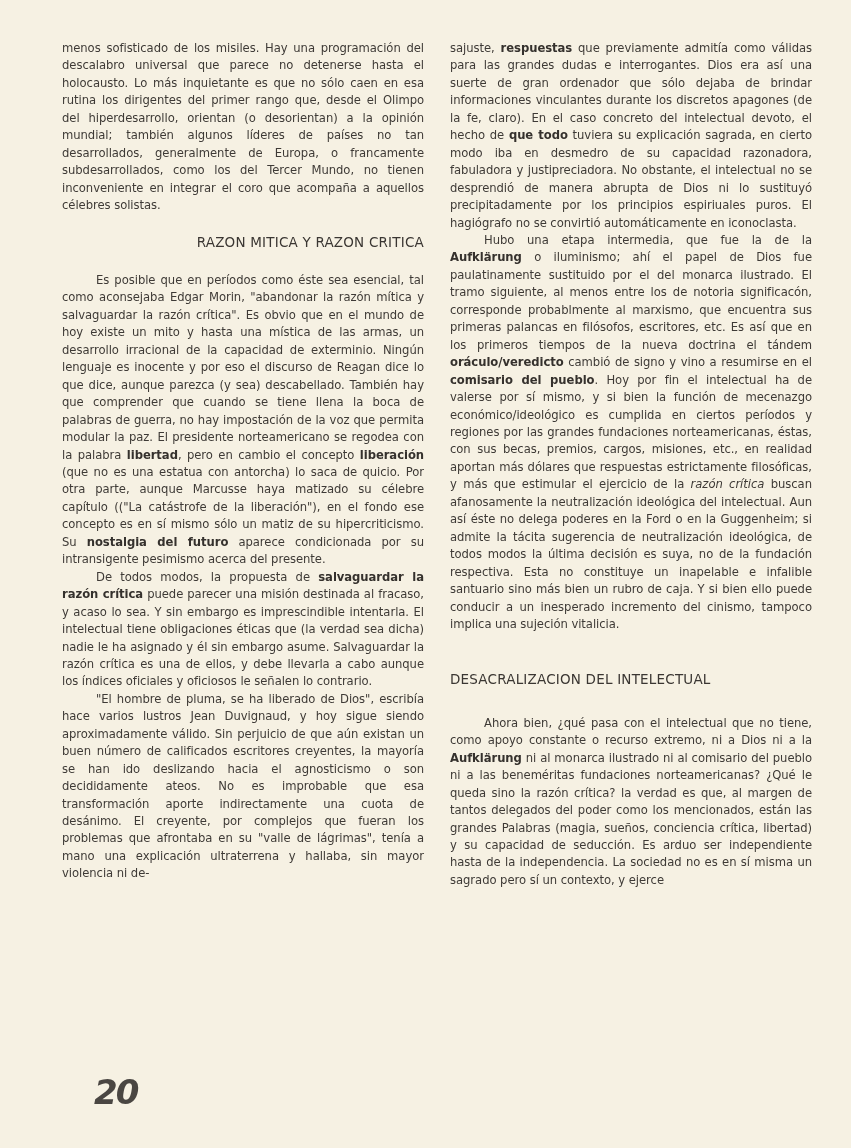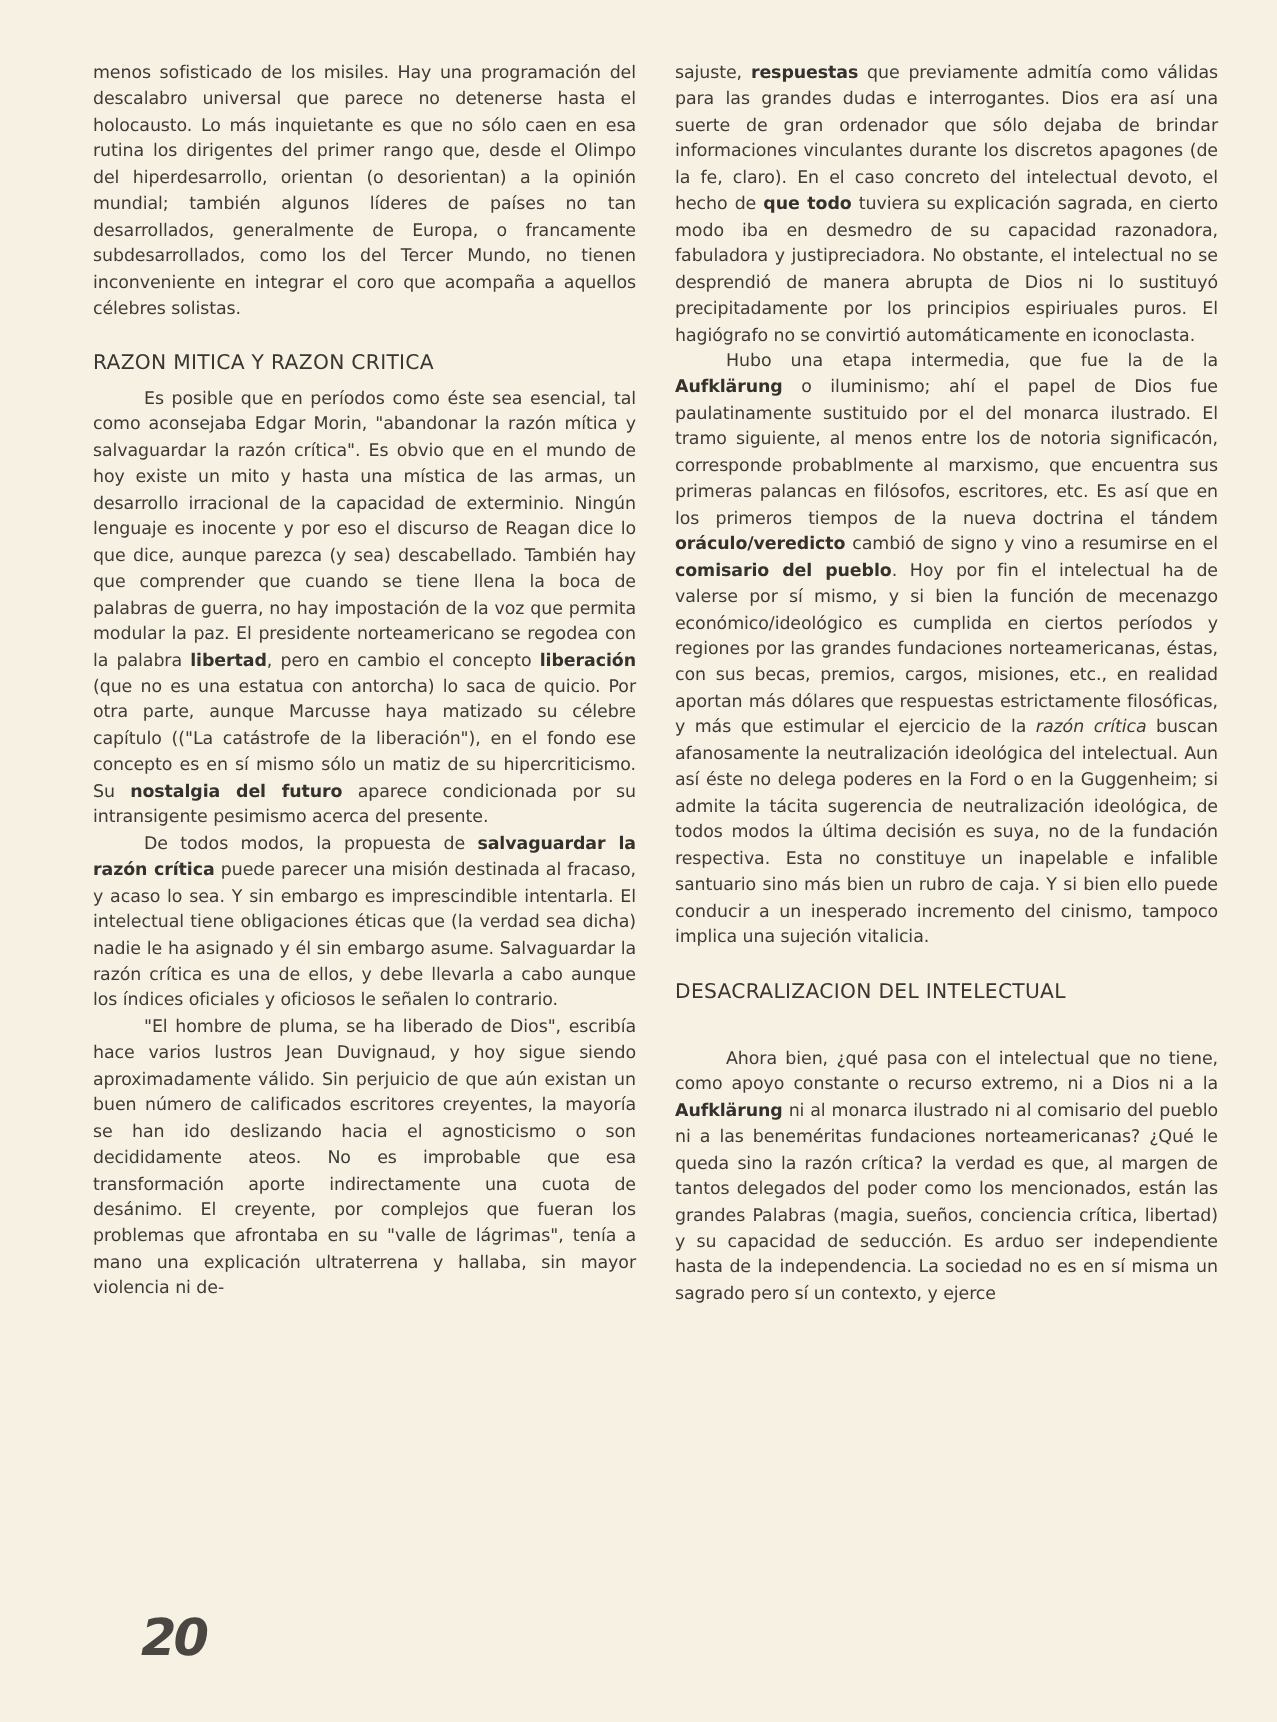--- a/index.html
+++ b/index.html
@@ -26,22 +26,22 @@
   .col p { margin: 0; }
   .col p.indent { text-indent: 34px; }
   .col h2 {
     margin: 0;
     font-size: 13.5px;
     font-weight: normal;
     letter-spacing: 0.2px;
     text-align: left;
     color: #3a3632;
   }
-  .col-left h2 { margin-top: 19px; margin-bottom: 6px; }
-  .col-right h2 { margin-top: 20px; margin-bottom: 26px; }
+  .col-left h2 { margin-top: 19px; margin-bottom: 21px; text-align: right; }
+  .col-right h2 { margin-top: 38px; margin-bottom: 26px; }
   b { font-weight: bold; color: #35312d; }
   .page-number {
     position: absolute;
     left: 50px; top: 1072px;
     font-family: "DejaVu Sans", sans-serif;
     font-style: italic; font-weight: bold;
     font-size: 34px;
     color: #4a4642;
     letter-spacing: -2px;
     margin-left: 32px;

